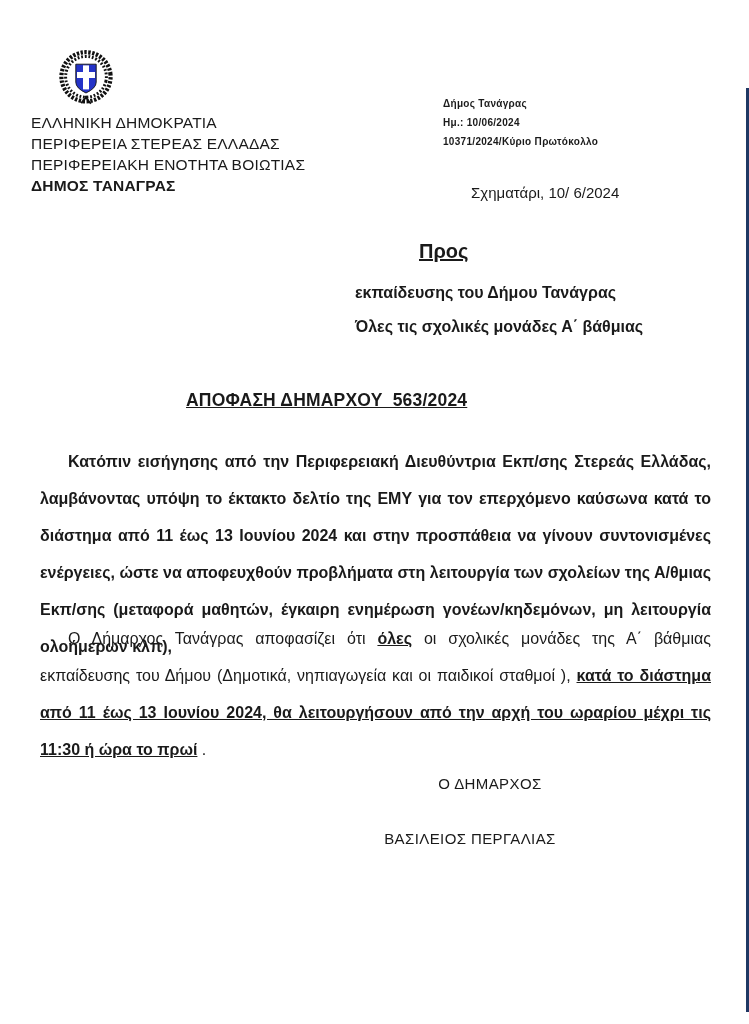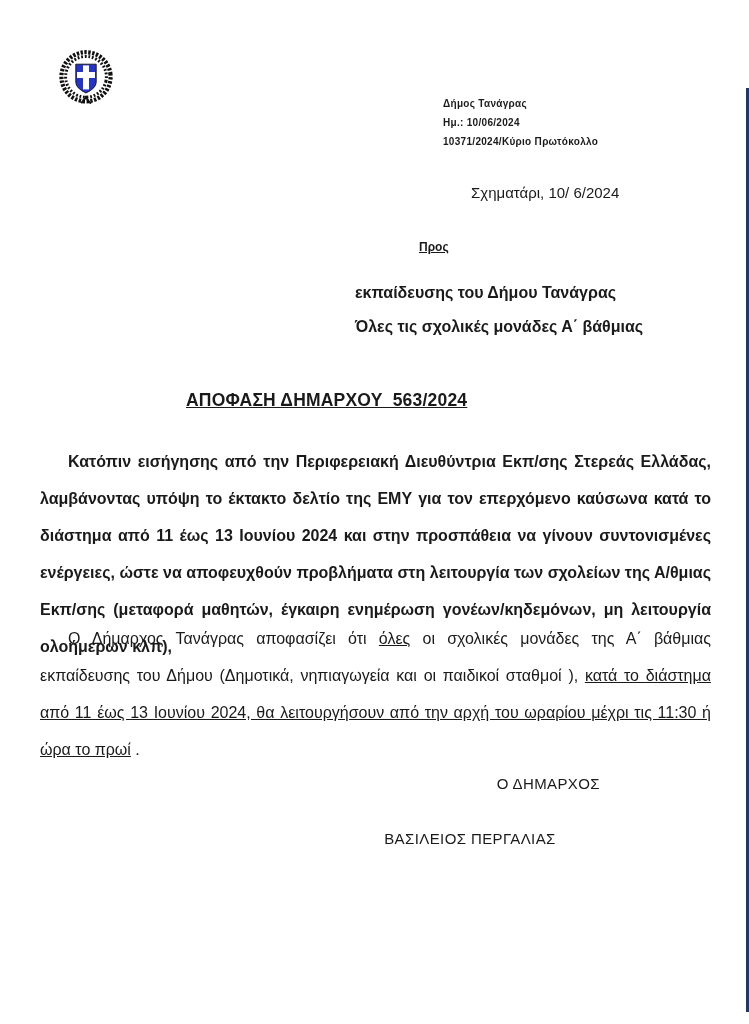--- a/index.html
+++ b/index.html
@@ -53,21 +53,21 @@
     top: 184px;
     font-size: 15px;
     white-space: nowrap;
     text-align: right;
   }
   .pros-label {
     position: absolute;
     left: 419px;
     top: 240px;
     font-weight: bold;
-    font-size: 12px;
+    font-size: 20px;
     text-decoration: underline;
     white-space: nowrap;
   }
   .recipient {
     position: absolute;
     left: 355px;
     top: 276px;
     font-weight: bold;
     font-size: 16px;
     line-height: 34px;
@@ -88,29 +88,29 @@
     left: 40px;
     width: 671px;
     font-size: 16px;
     line-height: 37px;
     text-align: justify;
     text-indent: 28px;
   }
   .para-1 { top: 443px; font-weight: bold; }
   .para-2 { top: 620px; }
   .emph {
-    font-weight: normal;
+    font-weight: bold;
     text-decoration: underline;
   }
   .signature-role {
     position: absolute;
-    left: 340px;
+    left: 360px;
     top: 775px;
     width: 260px;
-    text-align: right;
+    text-align: center;
     font-size: 15px;
     letter-spacing: 0.4px;
   }
   .signature-name {
     position: absolute;
     left: 340px;
     top: 830px;
     width: 260px;
     text-align: center;
     font-size: 15px;
@@ -132,20 +132,26 @@
 
       <path d="M42 92 L52 80 M58 93 L48 80" stroke="#111111" stroke-width="3" fill="none"></path>
 
       <path d="M33 27 h34 v30 q0 10 -17 18 q-17 -8 -17 -18 Z" fill="#2433C8" stroke="#111111" stroke-width="1.5"></path>
 
       <rect x="45" y="29" width="10" height="40" fill="#ffffff"></rect>
       <rect x="35" y="40" width="30" height="10" fill="#ffffff"></rect>
     </svg>
   </div>
 
+  <div class="header-left">
+    <div>ΕΛΛΗΝΙΚΗ ΔΗΜΟΚΡΑΤΙΑ</div>
+    <div>ΠΕΡΙΦΕΡΕΙΑ ΣΤΕΡΕΑΣ ΕΛΛΑΔΑΣ</div>
+    <div>ΠΕΡΙΦΕΡΕΙΑΚΗ ΕΝΟΤΗΤΑ ΒΟΙΩΤΙΑΣ</div>
+    <div class="muni">ΔΗΜΟΣ ΤΑΝΑΓΡΑΣ</div>
+  </div>
 
   <div class="header-right">
     <div>Δήμος Τανάγρας</div>
     <div>Ημ.: 10/06/2024</div>
     <div>10371/2024/Κύριο Πρωτόκολλο</div>
   </div>
 
   <div class="dateline">Σχηματάρι,  10/ 6/2024</div>
 
   <div class="pros-label">Προς</div>

